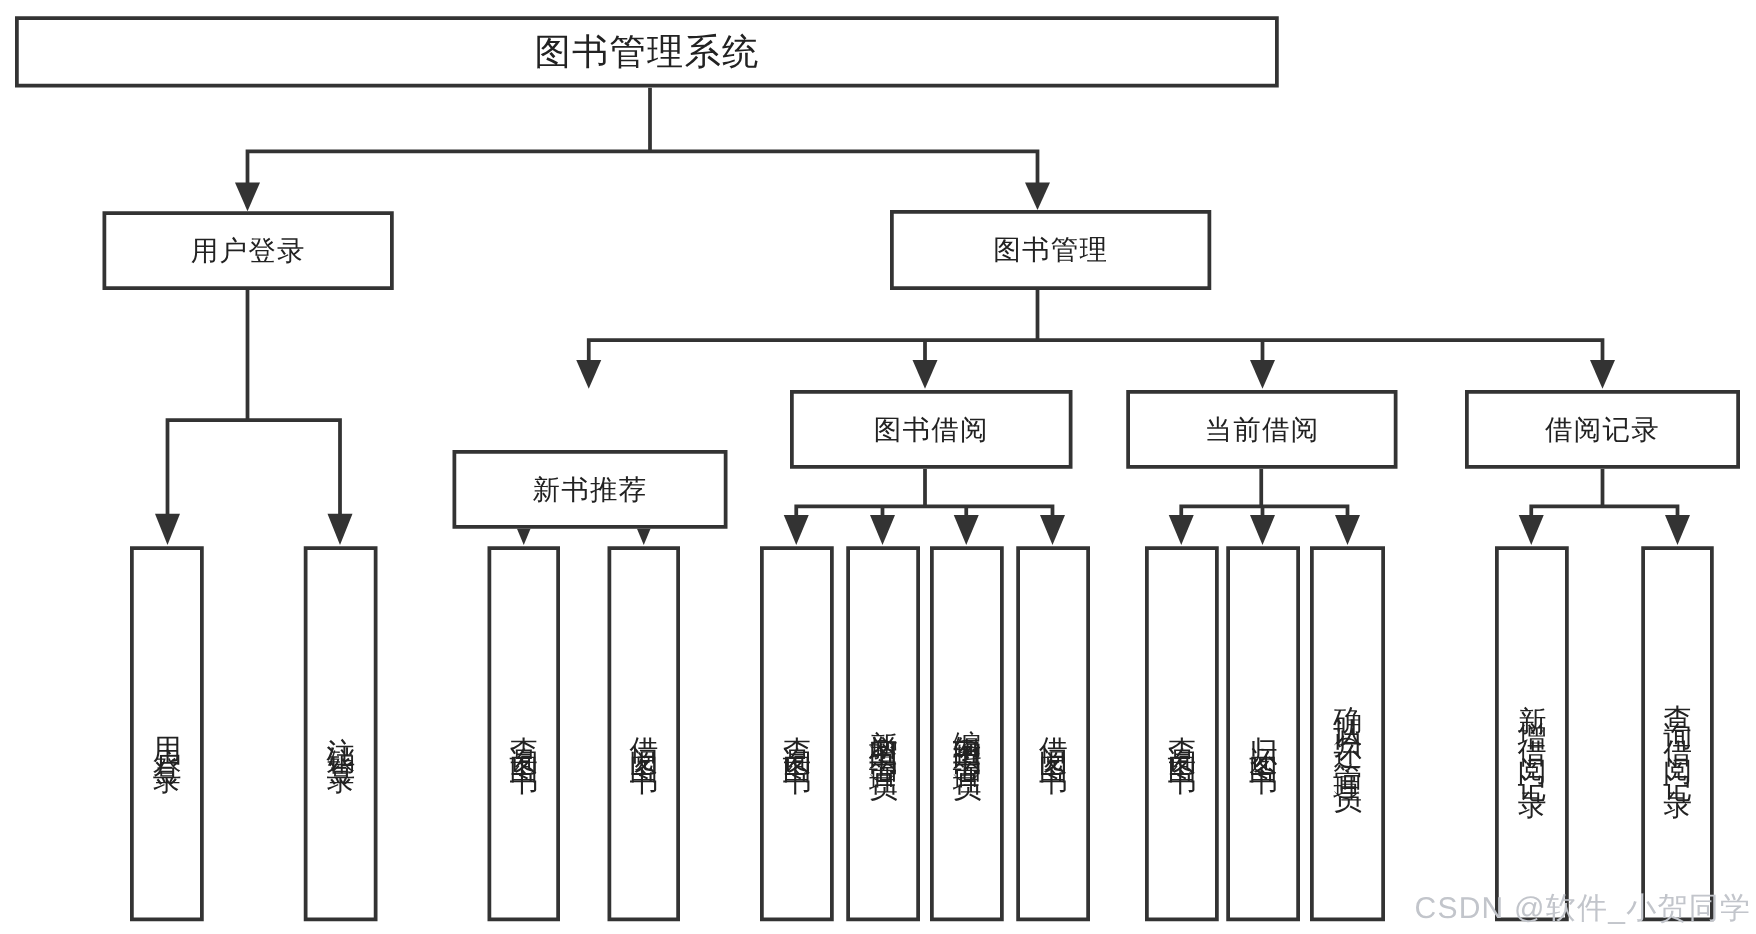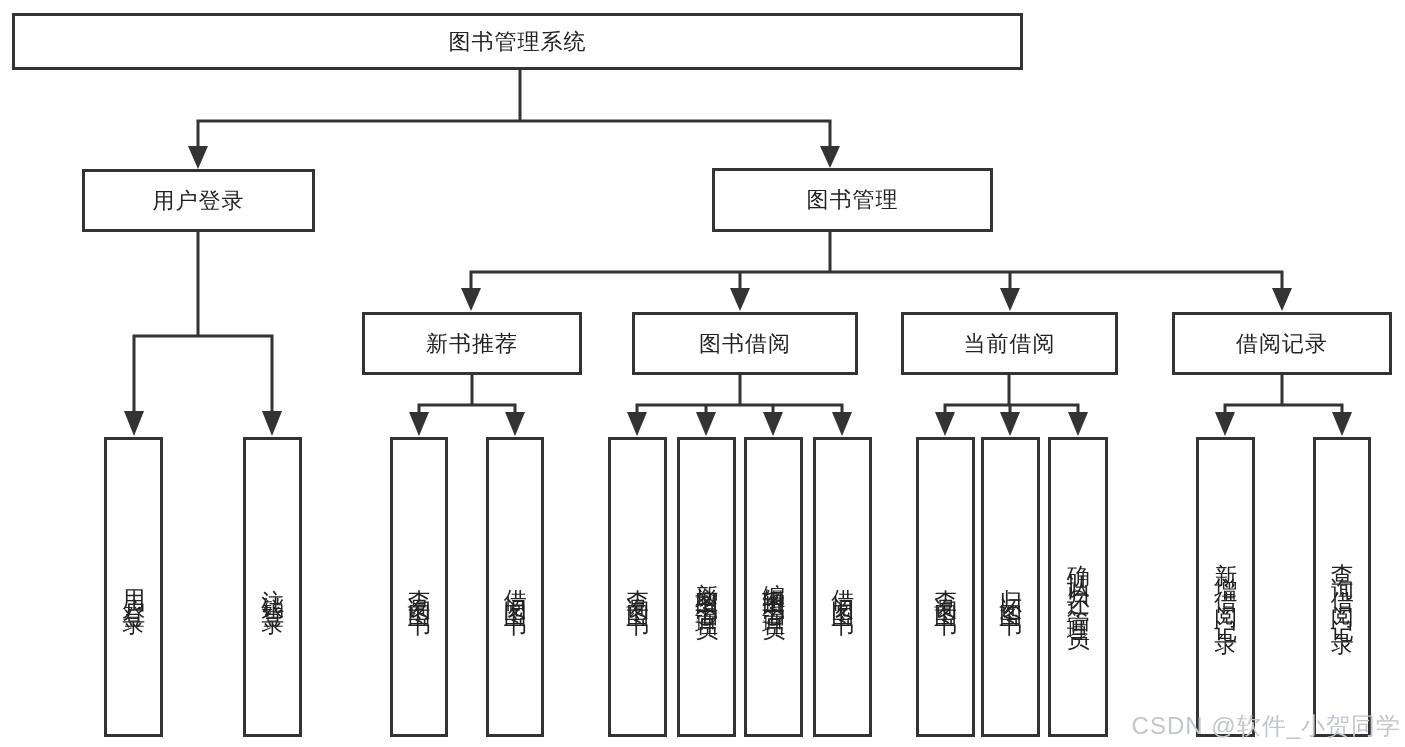--- a/index.html
+++ b/index.html
@@ -18,21 +18,21 @@
   }
   .node {
     position:absolute;
     border:3px solid #333333;
     background:#ffffff;
     color:#222222;
     display:flex; align-items:center; justify-content:center;
     z-index:2;
   }
   .h-node { font-size:22px; letter-spacing:1px; white-space:nowrap; }
-  .root-node { left:12px; top:13px; width:1011px; height:57px; font-size:22px; }
+  .root-node { left:12px; top:13px; width:1011px; height:57px; font-size:29px; }
   .l3 { top:312px; height:63px; }
   .v-node { top:437px; height:300px; }
   .vtext {
     writing-mode:vertical-rl;
     text-orientation:mixed;
     font-size:23px;
     line-height:1.1;
   }
   .ls4 { letter-spacing:8px; }
   .ls6 { letter-spacing:14px; }
@@ -115,25 +115,25 @@
     </g>
   </svg>
 
   <div class="node h-node root-node">
     <span>图书管理系统</span>
   </div>
 
   <div class="node h-node" style="left:82px; top:169px; width:233px; height:63px;">
     <span>用户登录</span>
   </div>
-  <div class="node h-node" style="left:712px; top:168px; width:281px; height:64px;">
+  <div class="node h-node" style="left:712px; top:168px; width:257px; height:64px;">
     <span>图书管理</span>
   </div>
 
-  <div class="node h-node l3" style="left:362px; width:220px;">
+  <div class="node h-node l3" style="left:362px; width:220px;margin-top:48px;">
     <span>新书推荐</span>
   </div>
   <div class="node h-node l3" style="left:632px; width:226px;">
     <span>图书借阅</span>
   </div>
   <div class="node h-node l3" style="left:901px; width:217px;">
     <span>当前借阅</span>
   </div>
   <div class="node h-node l3" style="left:1172px; width:220px;">
     <span>借阅记录</span>

